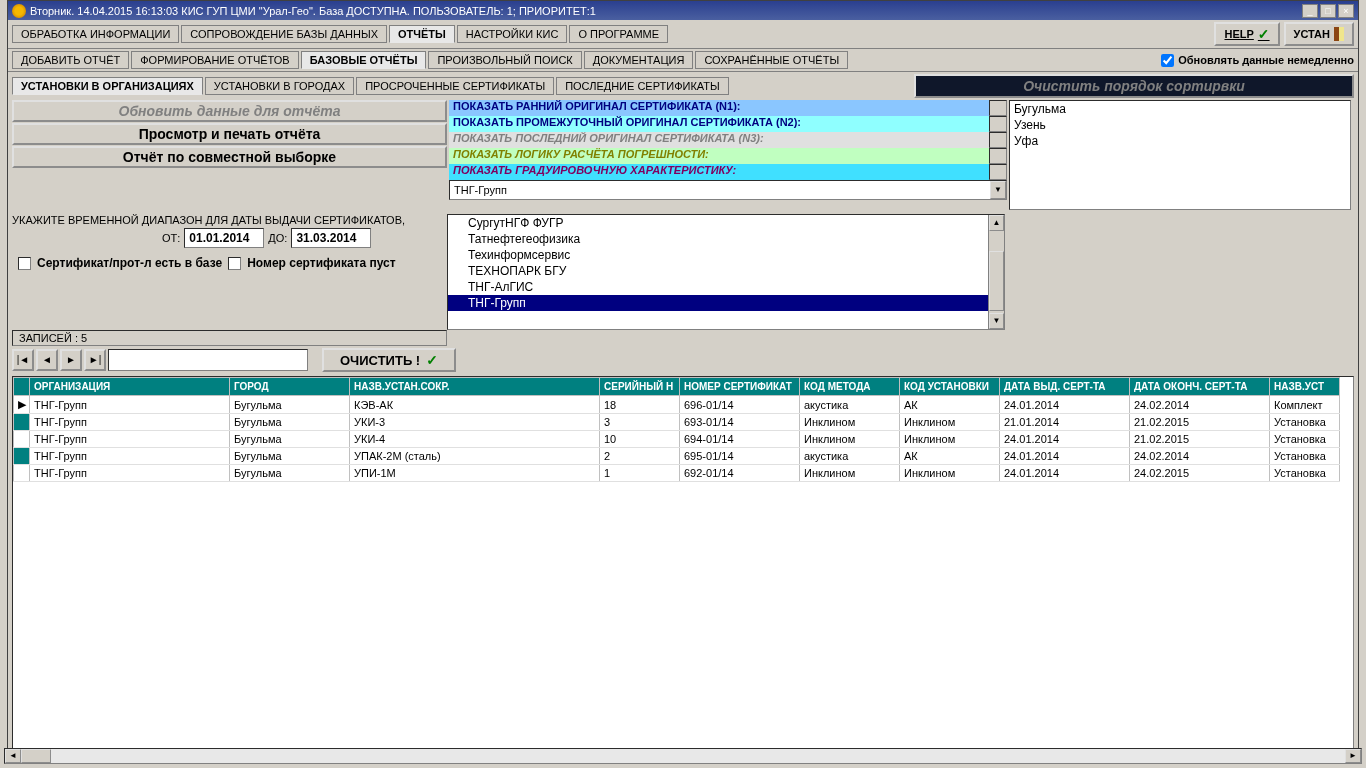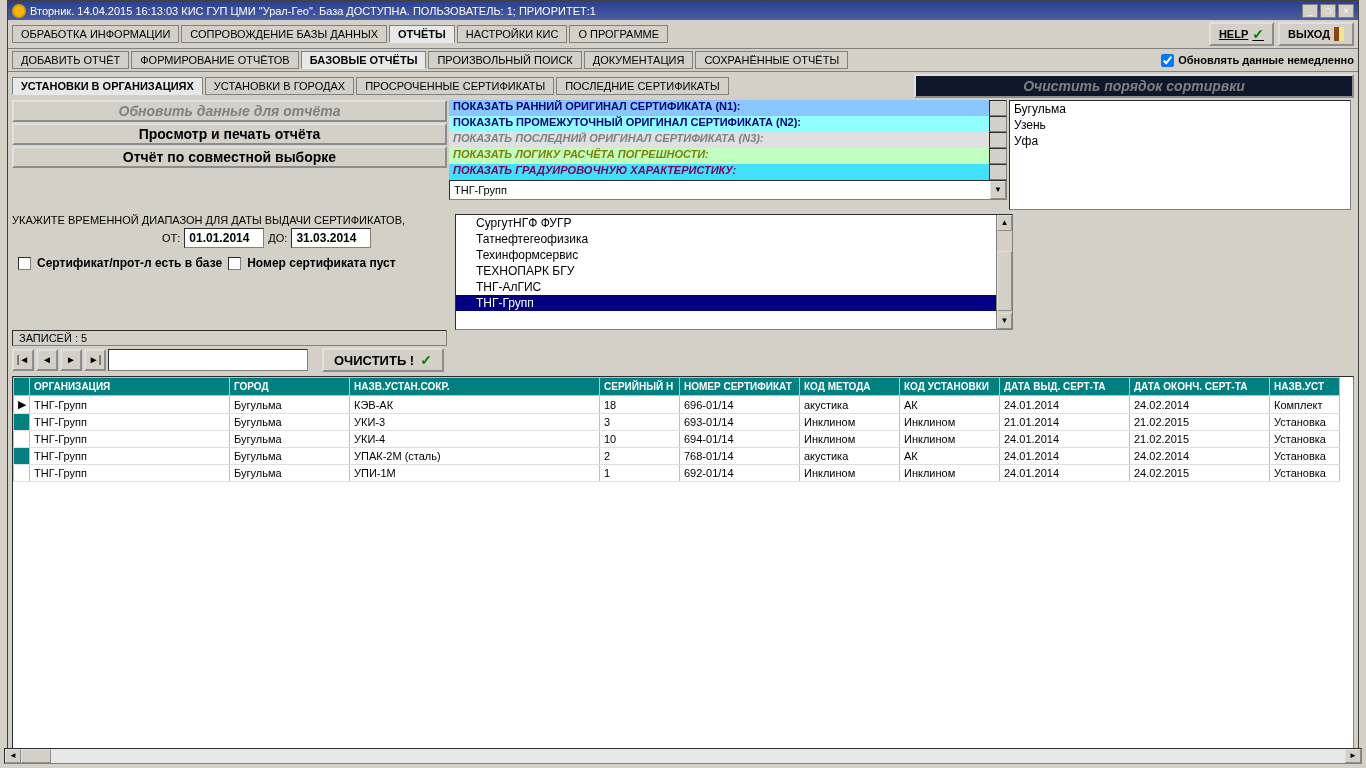--- a/index.html
+++ b/index.html
@@ -35,38 +35,38 @@
   .s4 { background: #c0ffc0; color: #808000; font-style: italic; }
   .s5 { background: #40e0ff; color: #800060; font-style: italic; }
   .show-chk { width: 18px; text-align: center; border: 1px inset #808080; background: #d4d0c8; }
   .dropdown-sel { display: flex; border: 1px inset #808080; background: #fff; height: 20px; align-items: center; }
   .dropdown-sel span { flex: 1; padding: 0 4px; }
   .dd-btn { width: 16px; height: 18px; background: #d4d0c8; border: 1px outset #e0e0e0; text-align: center; font-size: 8px; line-height: 16px; cursor: pointer; }
   .right-col { width: 342px; }
   .city-hdr { font-size: 14px; font-weight: bold; padding: 2px 4px; }
   .city-list { border: 1px inset #808080; background: #fff; height: 110px; overflow: hidden; position: relative; }
   .city-list div { padding: 1px 4px; font-size: 12px; }
-  .row2 { display: flex; padding: 4px 4px 0 4px; gap: 8px; }
+  .row2 { display: flex; padding: 4px 4px 0 4px; }
   .date-block { width: 435px; }
   .date-txt { font-size: 11px; }
   .date-inputs { display: flex; align-items: baseline; gap: 4px; margin-top: 2px; }
   .date-fld { border: 1px inset #808080; background: #fff; padding: 2px 4px; font-size: 12px; font-weight: bold; width: 80px; }
   .org-list { border: 1px inset #808080; background: #fff; width: 558px; height: 116px; position: relative; overflow: hidden; }
   .org-item { padding: 1px 20px; font-size: 12px; }
   .org-item.sel { background: #000080; color: #fff; }
   .org-list .vscroll { position: absolute; right: 0; top: 0; bottom: 0; width: 16px; background: #d4d0c8; border-left: 1px solid #808080; display: flex; flex-direction: column; }
   .vscroll .arrow { height: 16px; background: #d4d0c8; border: 1px outset #e0e0e0; text-align: center; font-size: 8px; line-height: 14px; cursor: pointer; }
   .vscroll .thumb { flex: 1; background: #d4d0c8; border: 1px outset #e0e0e0; margin: 20px 0 2px 0; }
   .filter-row { display: flex; align-items: flex-end; padding: 2px 6px; gap: 6px; font-size: 12px; font-weight: bold; }
   .sq-chk { width: 13px; height: 13px; border: 1px inset #808080; background: #fff; display: inline-block; }
   .records { padding: 1px 6px; font-size: 11px; border: 1px inset #808080; background: #d4d0c8; width: 435px; margin-left: 4px; }
   .nav-row { display: flex; align-items: center; padding: 2px 4px; gap: 2px; }
   .nav-btn { width: 22px; height: 22px; border: 2px outset #e0e0e0; background: #d4d0c8; font-size: 10px; text-align: center; line-height: 18px; cursor: pointer; }
   .search-fld { border: 1px inset #808080; background: #fff; width: 200px; height: 22px; padding: 0 4px; }
-  .clear-btn { border: 2px outset #e0e0e0; background: #d4d0c8; padding: 2px 10px; font-size: 13px; font-weight: bold; cursor: pointer; display: flex; align-items: center; gap: 6px; }
+  .clear-btn { border: 2px outset #e0e0e0; background: #d4d0c8; padding: 2px 16px; font-size: 13px; font-weight: bold; cursor: pointer; display: flex; align-items: center; gap: 6px; }
   .grid { border: 1px inset #808080; background: #fff; margin: 2px 4px 0 4px; height: 390px; overflow: hidden; position: relative; }
   .grid table { border-collapse: collapse; width: 1324px; table-layout: fixed; }
   .grid th { background: #008080; color: #fff; font-size: 10px; font-weight: bold; text-align: left; padding: 3px 4px; border: 1px solid #c0c0c0; overflow: hidden; white-space: nowrap; }
   .grid td { font-size: 11px; padding: 2px 4px; border: 1px solid #e0e0e0; border-left: 1px solid #c0c0c0; border-right: 1px solid #c0c0c0; overflow: hidden; white-space: nowrap; }
   .row-handle { width: 16px; background: #008080; border: 1px outset #20a0a0; }
   .grid tr:nth-child(even) td { background: #fff; }
   .bottom-scroll { position: absolute; left: 4px; right: 4px; bottom: 4px; height: 16px; background: #d4d0c8; border: 1px inset #808080; display: flex; }
   .bottom-scroll .arrow { width: 16px; background: #d4d0c8; border: 1px outset #e0e0e0; text-align: center; font-size: 8px; line-height: 12px; cursor: pointer; }
   .bottom-scroll .track { flex: 1; background: #e8e8e8; position: relative; }
   .bottom-scroll .hthumb { position: absolute; left: 0; width: 30px; height: 100%; background: #d4d0c8; border: 1px outset #e0e0e0; }
@@ -90,21 +90,21 @@
       <div class="tab">СОПРОВОЖДЕНИЕ БАЗЫ ДАННЫХ</div>
       <div class="tab active">ОТЧЁТЫ</div>
       <div class="tab">НАСТРОЙКИ КИС</div>
       <div class="tab">О ПРОГРАММЕ</div>
       <div class="right-btns">
       <div class="btn help">
           <span>HELP</span>
           <span class="check-green">✓</span>
         </div>
       <div class="btn">
-          <span>ВЫХОД</span>
+          <span>УСТАН</span>
           <span class="door-icon"></span>
         </div>
     </div>
   </div>
 
   <div class="subbar" id="sub-tabs">
     <div class="tab">ДОБАВИТЬ ОТЧЁТ</div>
       <div class="tab">ФОРМИРОВАНИЕ ОТЧЁТОВ</div>
       <div class="tab active">БАЗОВЫЕ ОТЧЁТЫ</div>
       <div class="tab">ПРОИЗВОЛЬНЫЙ ПОИСК</div>
@@ -278,21 +278,21 @@
             <td>24.01.2014</td>
             <td>21.02.2015</td>
             <td>Установка</td>
           </tr>
           <tr>
             <td class="row-handle"></td>
             <td>ТНГ-Групп</td>
             <td>Бугульма</td>
             <td>УПАК-2М (сталь)</td>
             <td>2</td>
-            <td>768-01/14</td>
+            <td>695-01/14</td>
             <td>акустика</td>
             <td>АК</td>
             <td>24.01.2014</td>
             <td>24.02.2014</td>
             <td>Установка</td>
           </tr>
           <tr>
             <td class="row-handle"></td>
             <td>ТНГ-Групп</td>
             <td>Бугульма</td>

